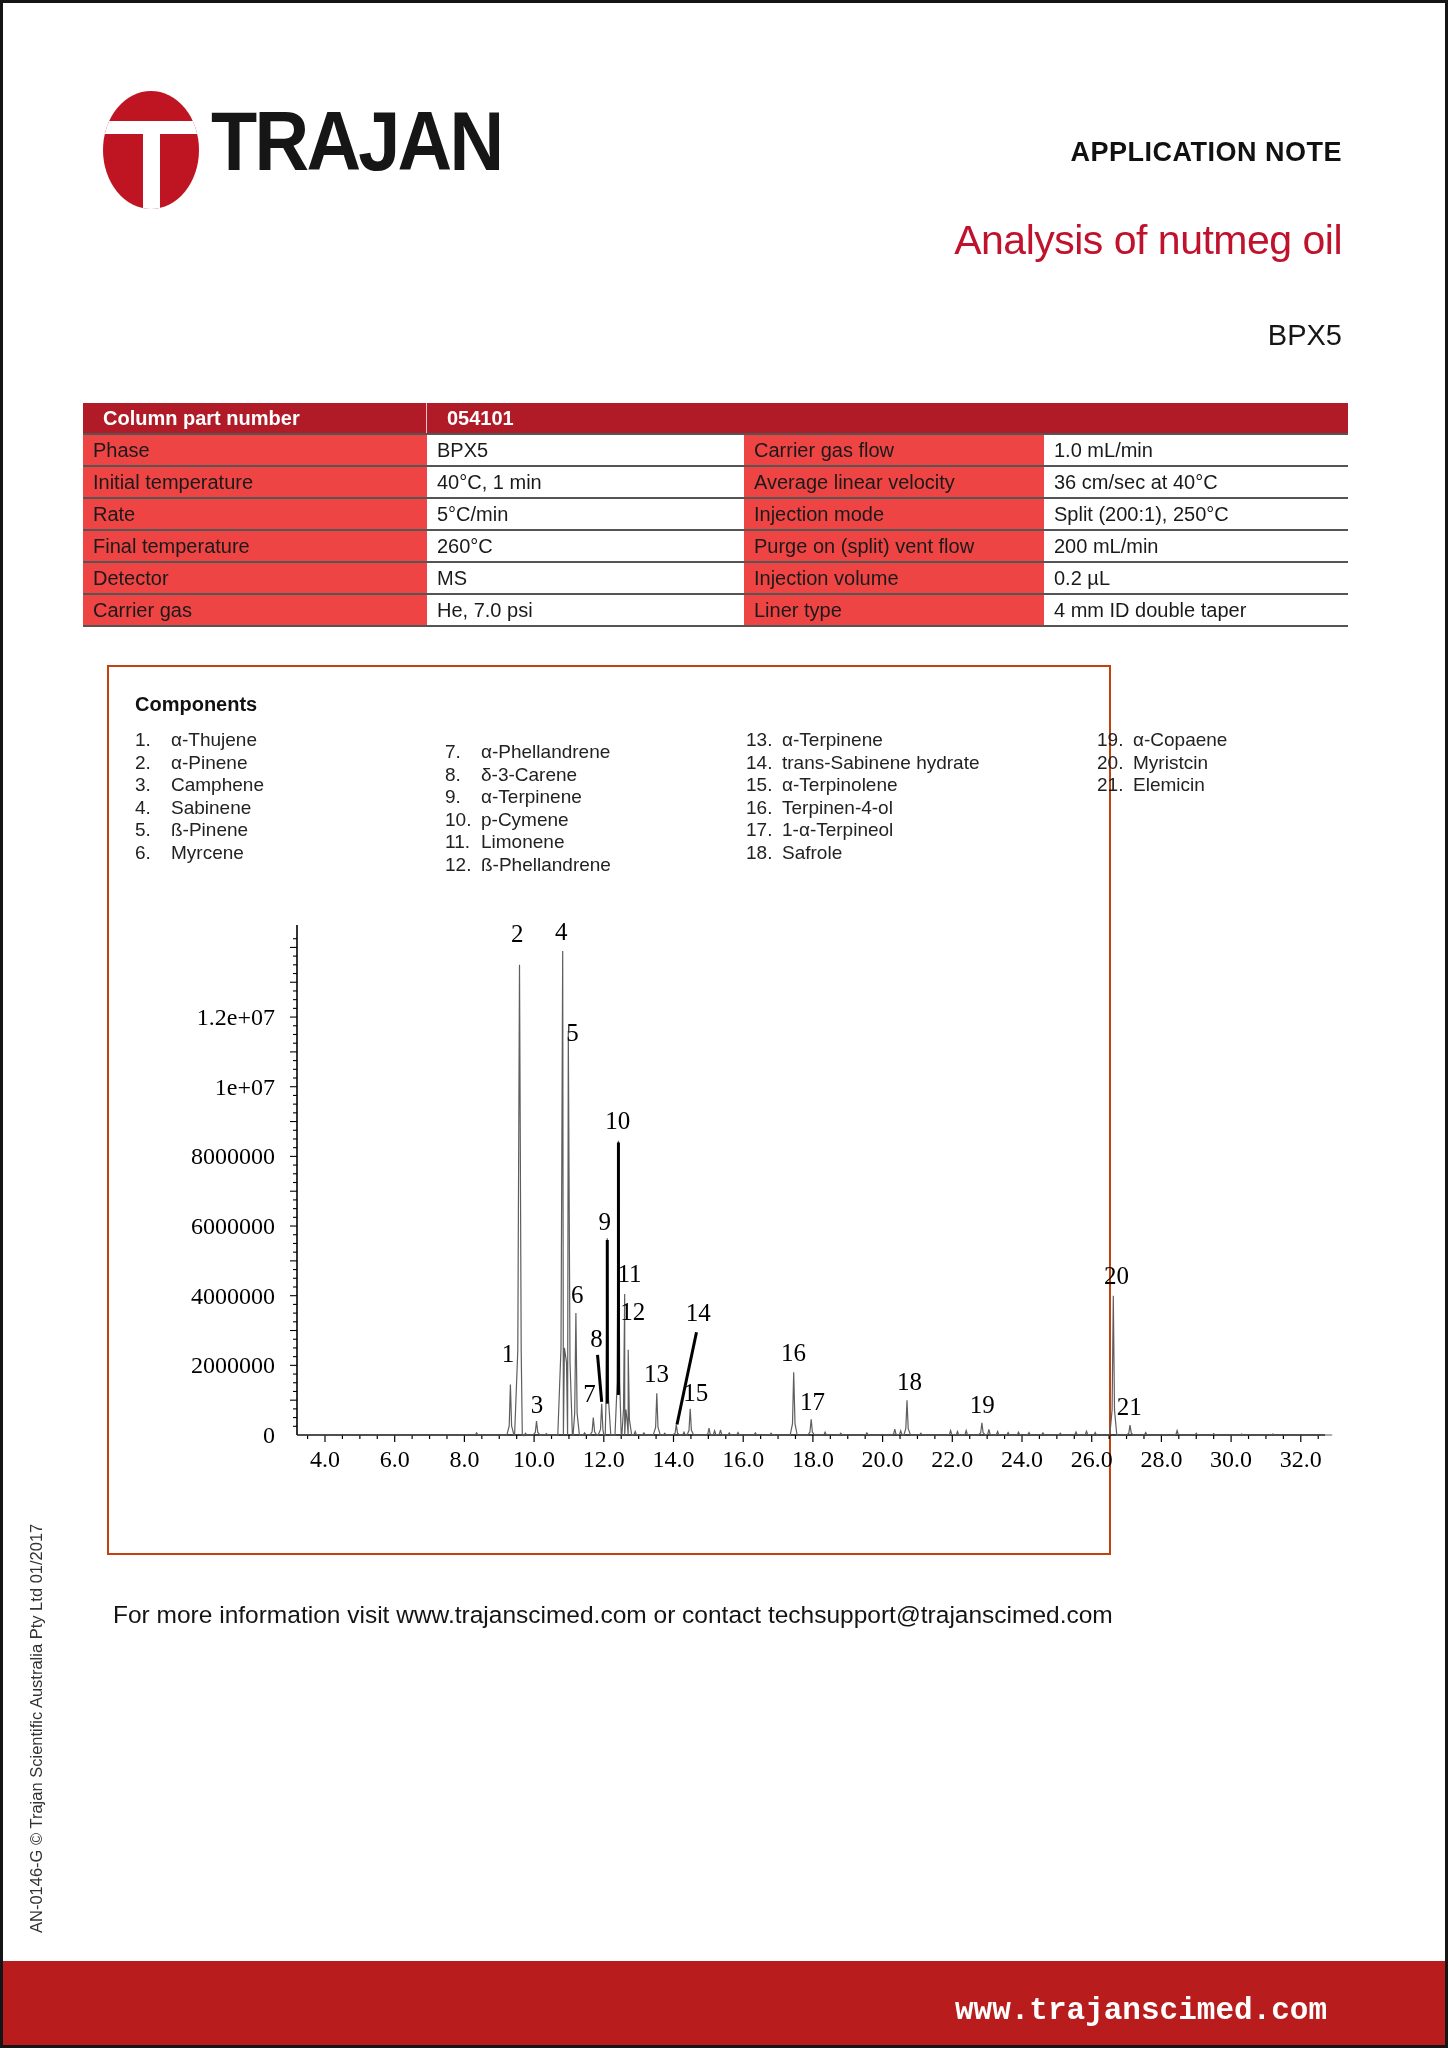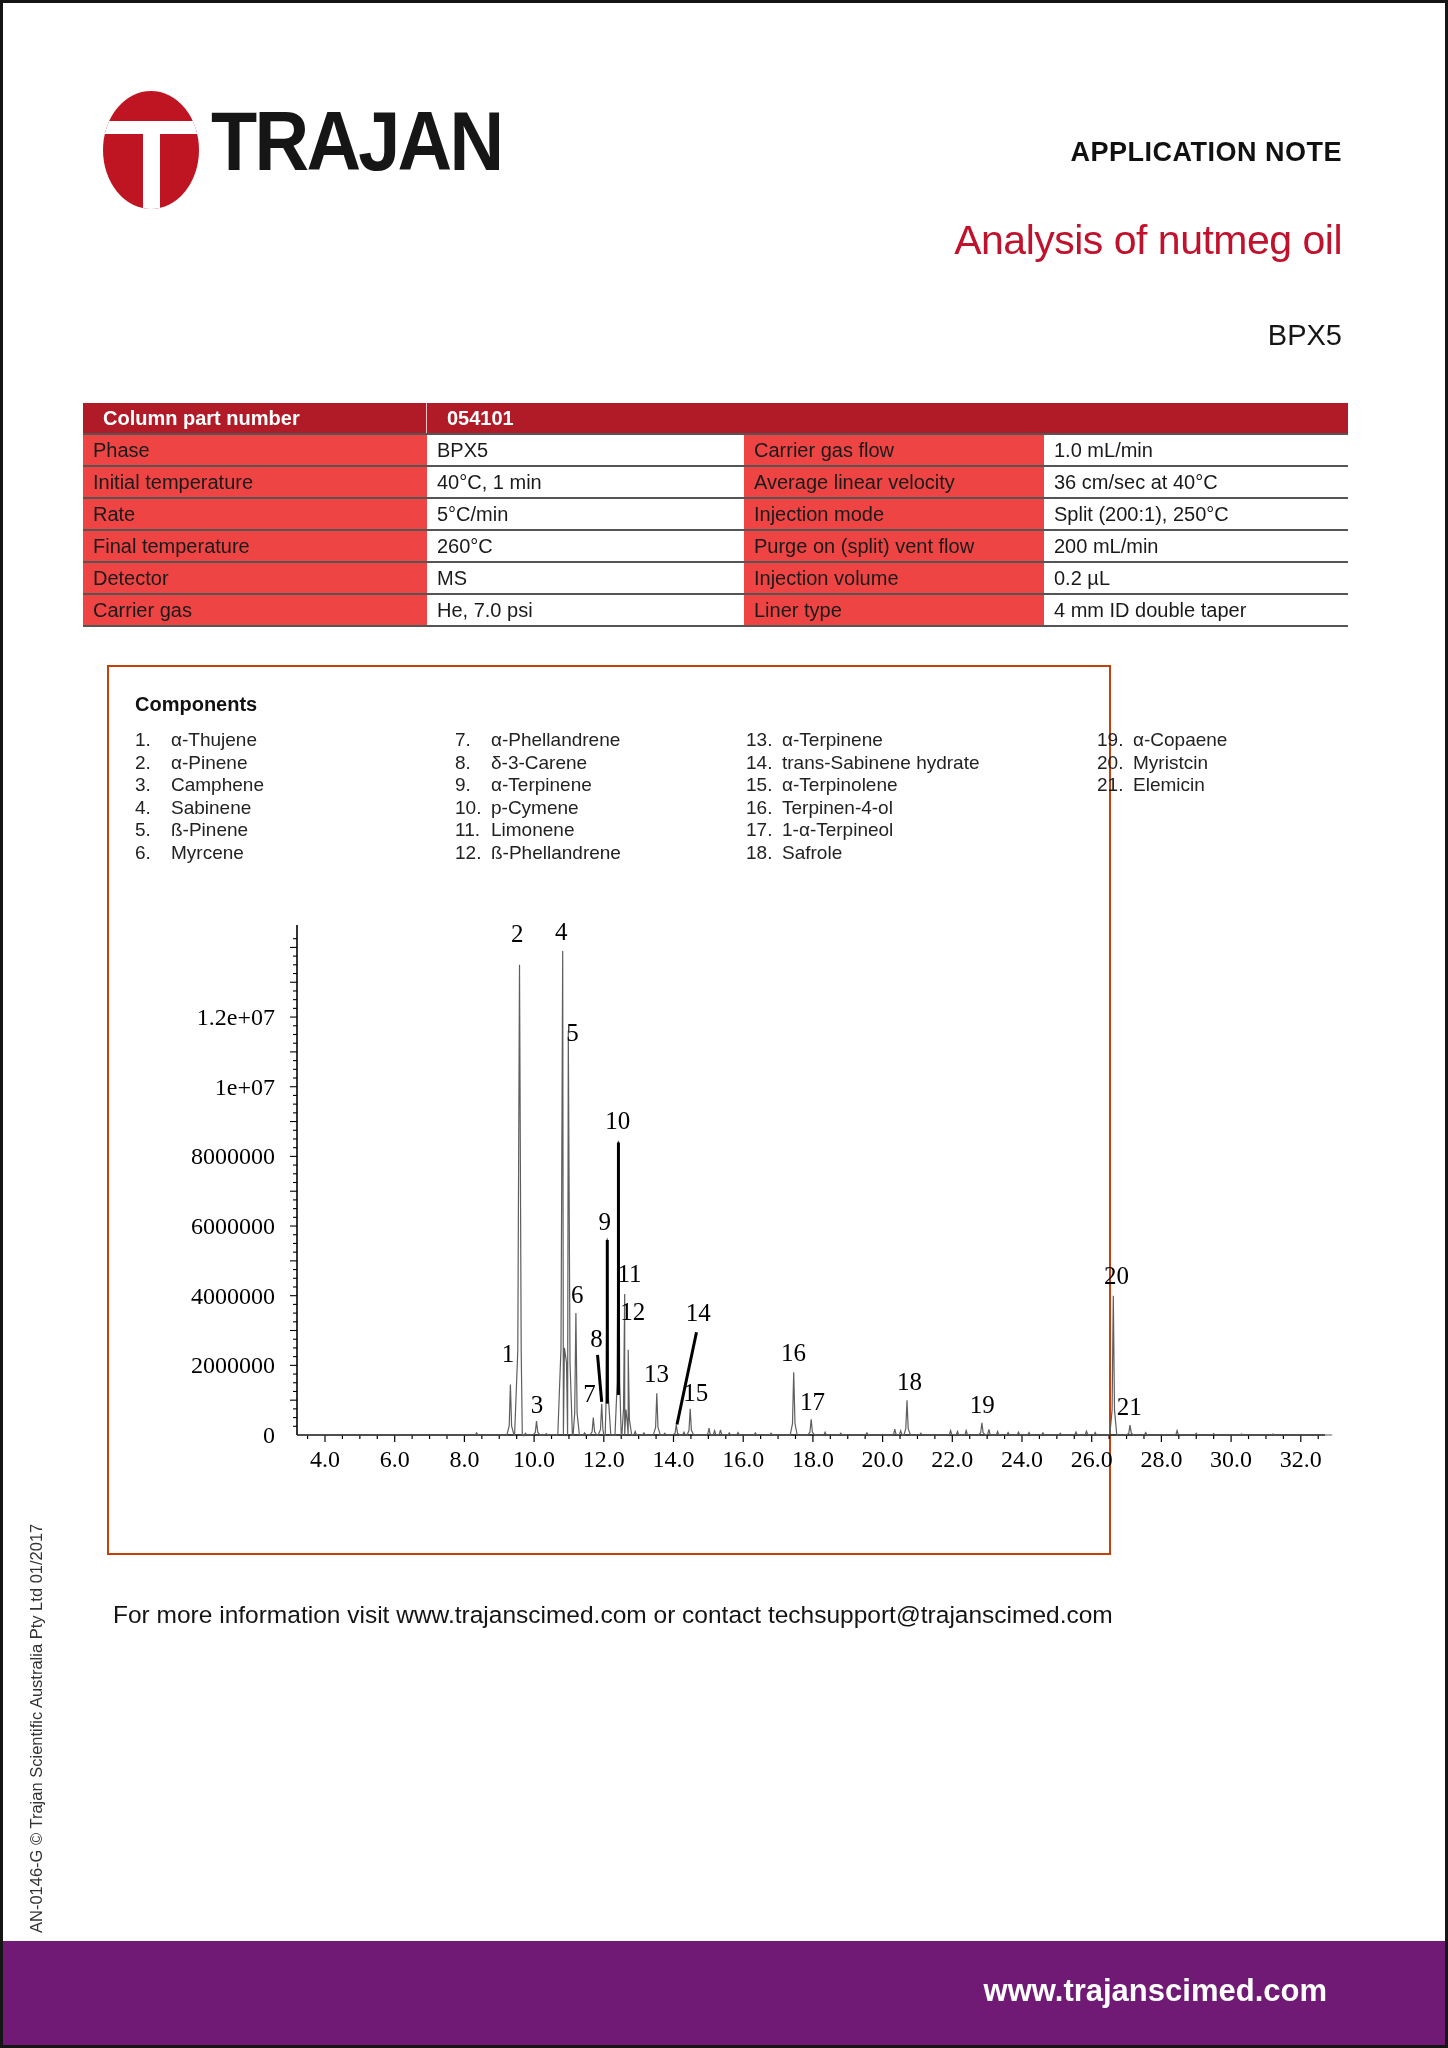--- a/index.html
+++ b/index.html
@@ -36,21 +36,21 @@
   .comp-title{position:absolute;left:26px;top:26px;font-size:20px;font-weight:700;color:#111;}
   .comp-col{position:absolute;top:62px;font-size:19px;color:#222;line-height:22.5px;white-space:nowrap;}
   .comp-item .n{display:inline-block;width:36px;}
   #chromatogram{position:absolute;left:0;top:0;}
   .axlab{font-family:"Liberation Serif",serif;font-size:24px;fill:#000;}
   .pklab{font-family:"Liberation Serif",serif;font-size:25px;fill:#000;}
   
   .info-line{position:absolute;left:110px;top:1598px;font-size:24.5px;color:#141414;}
   .vtext{position:absolute;left:24px;top:1930px;transform:rotate(-90deg);
          transform-origin:left top;font-size:16.5px;color:#333;white-space:nowrap;width:320px;}
-  .redbar{position:absolute;left:0;right:0;bottom:0;height:104px;background:#701a75;}
+  .redbar{position:absolute;left:0;right:0;bottom:0;height:84px;background:#b91c1c;font-family:Liberation Mono, monospace;}
   .redbar-url{position:absolute;right:118px;top:32px;font-size:31px;font-weight:700;color:#fff;}
 </style>
 </head>
 <body>
 
 <div class="page">
 
   <div class="logo">
     <div class="logo-mark">
       <div class="logo-band"></div>
@@ -111,21 +111,21 @@
     <div class="comp-title">Components</div>
     <div>
         <div class="comp-col" style="left: 26px;">
           <div class="comp-item"><span class="n">1.</span>α-Thujene</div>
           <div class="comp-item"><span class="n">2.</span>α-Pinene</div>
           <div class="comp-item"><span class="n">3.</span>Camphene</div>
           <div class="comp-item"><span class="n">4.</span>Sabinene</div>
           <div class="comp-item"><span class="n">5.</span>ß-Pinene</div>
           <div class="comp-item"><span class="n">6.</span>Myrcene</div>
         </div>
-        <div class="comp-col" style="left: 346px;">
+        <div class="comp-col" style="left: 336px; margin-top: 12px;">
           <div class="comp-item"><span class="n">7.</span>α-Phellandrene</div>
           <div class="comp-item"><span class="n">8.</span>δ-3-Carene</div>
           <div class="comp-item"><span class="n">9.</span>α-Terpinene</div>
           <div class="comp-item"><span class="n">10.</span>p-Cymene</div>
           <div class="comp-item"><span class="n">11.</span>Limonene</div>
           <div class="comp-item"><span class="n">12.</span>ß-Phellandrene</div>
         </div>
         <div class="comp-col" style="left: 637px;">
           <div class="comp-item"><span class="n">13.</span>α-Terpinene</div>
           <div class="comp-item"><span class="n">14.</span>trans-Sabinene hydrate</div>

